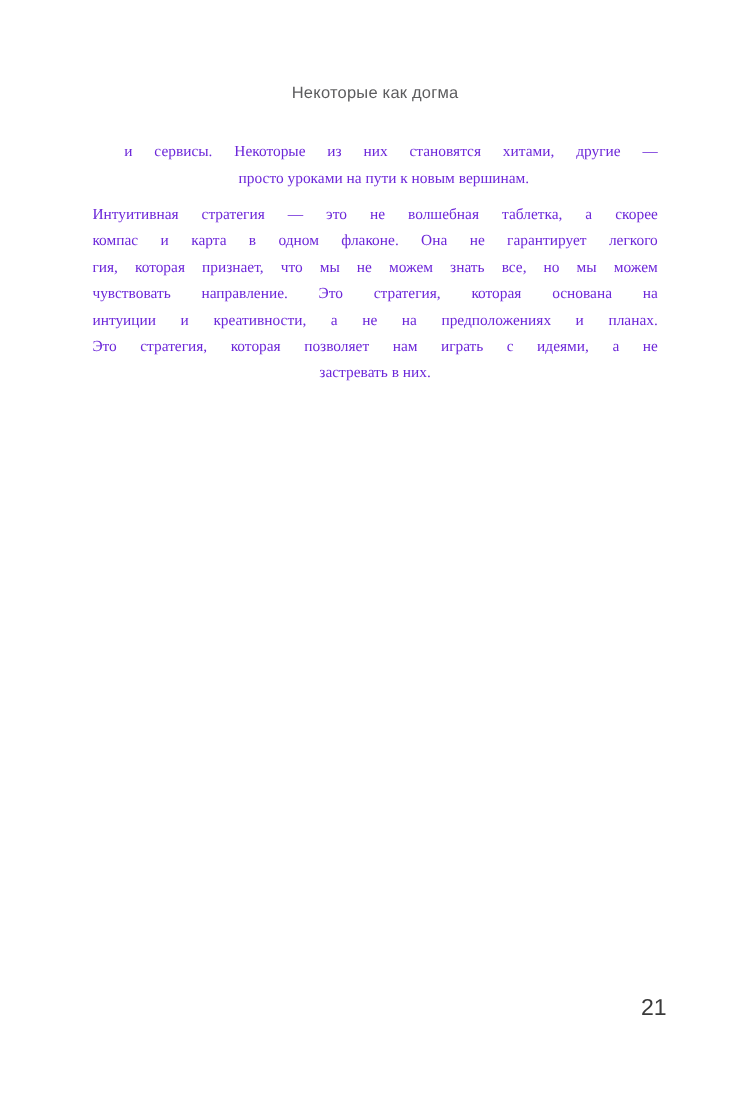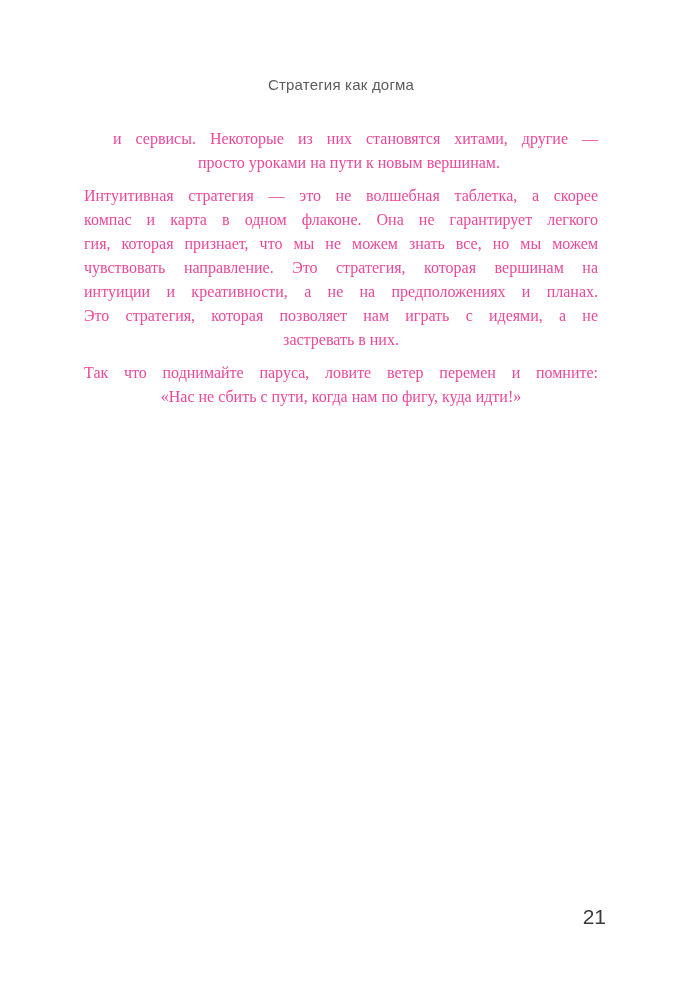--- a/index.html
+++ b/index.html
@@ -23,23 +23,23 @@
     font-size: 15px;
     line-height: 18px;
     color: #5c5c5e;
     letter-spacing: 0.2px;
   }
   .text-body {
     position: absolute;
     top: 127px;
     left: 84px;
     width: 514px;
-    font-size: 16px;
+    font-size: 14px;
     line-height: 24px;
-    color: #ec4899;
+    color: #6d28d9;
   }
   .para { margin: 0 0 9px 0; }
   .para.cont { margin-left: 16px; }
   .line {
     height: 24px;
     overflow: hidden;
     text-align: center;
     white-space: normal;
   }
   .line.j {
@@ -54,36 +54,32 @@
     font-family: "Liberation Sans", "DejaVu Sans", sans-serif;
     font-size: 21px;
     line-height: 20px;
     color: #3a3a3a;
   }
 </style>
 </head>
 <body>
 
 <div class="page">
-  <div class="running-head">Стратегия как догма</div>
+  <div class="running-head">Некоторые как догма</div>
 
   <div class="text-body">
       <div class="para cont">
         <div class="line j fi">и сервисы. Некоторые из них становятся хитами, другие —</div>
         <div class="line">просто уроками на пути к новым вершинам.</div>
       </div>
       <div class="para">
         <div class="line j">Интуитивная стратегия — это не волшебная таблетка, а скорее</div>
         <div class="line j">компас и карта в одном флаконе. Она не гарантирует легкого</div>
         <div class="line j">гия, которая признает, что мы не можем знать все, но мы можем</div>
-        <div class="line j">чувствовать направление. Это стратегия, которая вершинам на</div>
+        <div class="line j">чувствовать направление. Это стратегия, которая основана на</div>
         <div class="line j">интуиции и креативности, а не на предположениях и планах.</div>
         <div class="line j">Это стратегия, которая позволяет нам играть с идеями, а не</div>
         <div class="line">застревать в них.</div>
-      </div>
-      <div class="para">
-        <div class="line j">Так что поднимайте паруса, ловите ветер перемен и помните:</div>
-        <div class="line">«Нас не сбить с пути, когда нам по фигу, куда идти!»</div>
       </div>
     </div>
 
   <div class="page-number">21</div>
 </div>
 
 </body></html>

